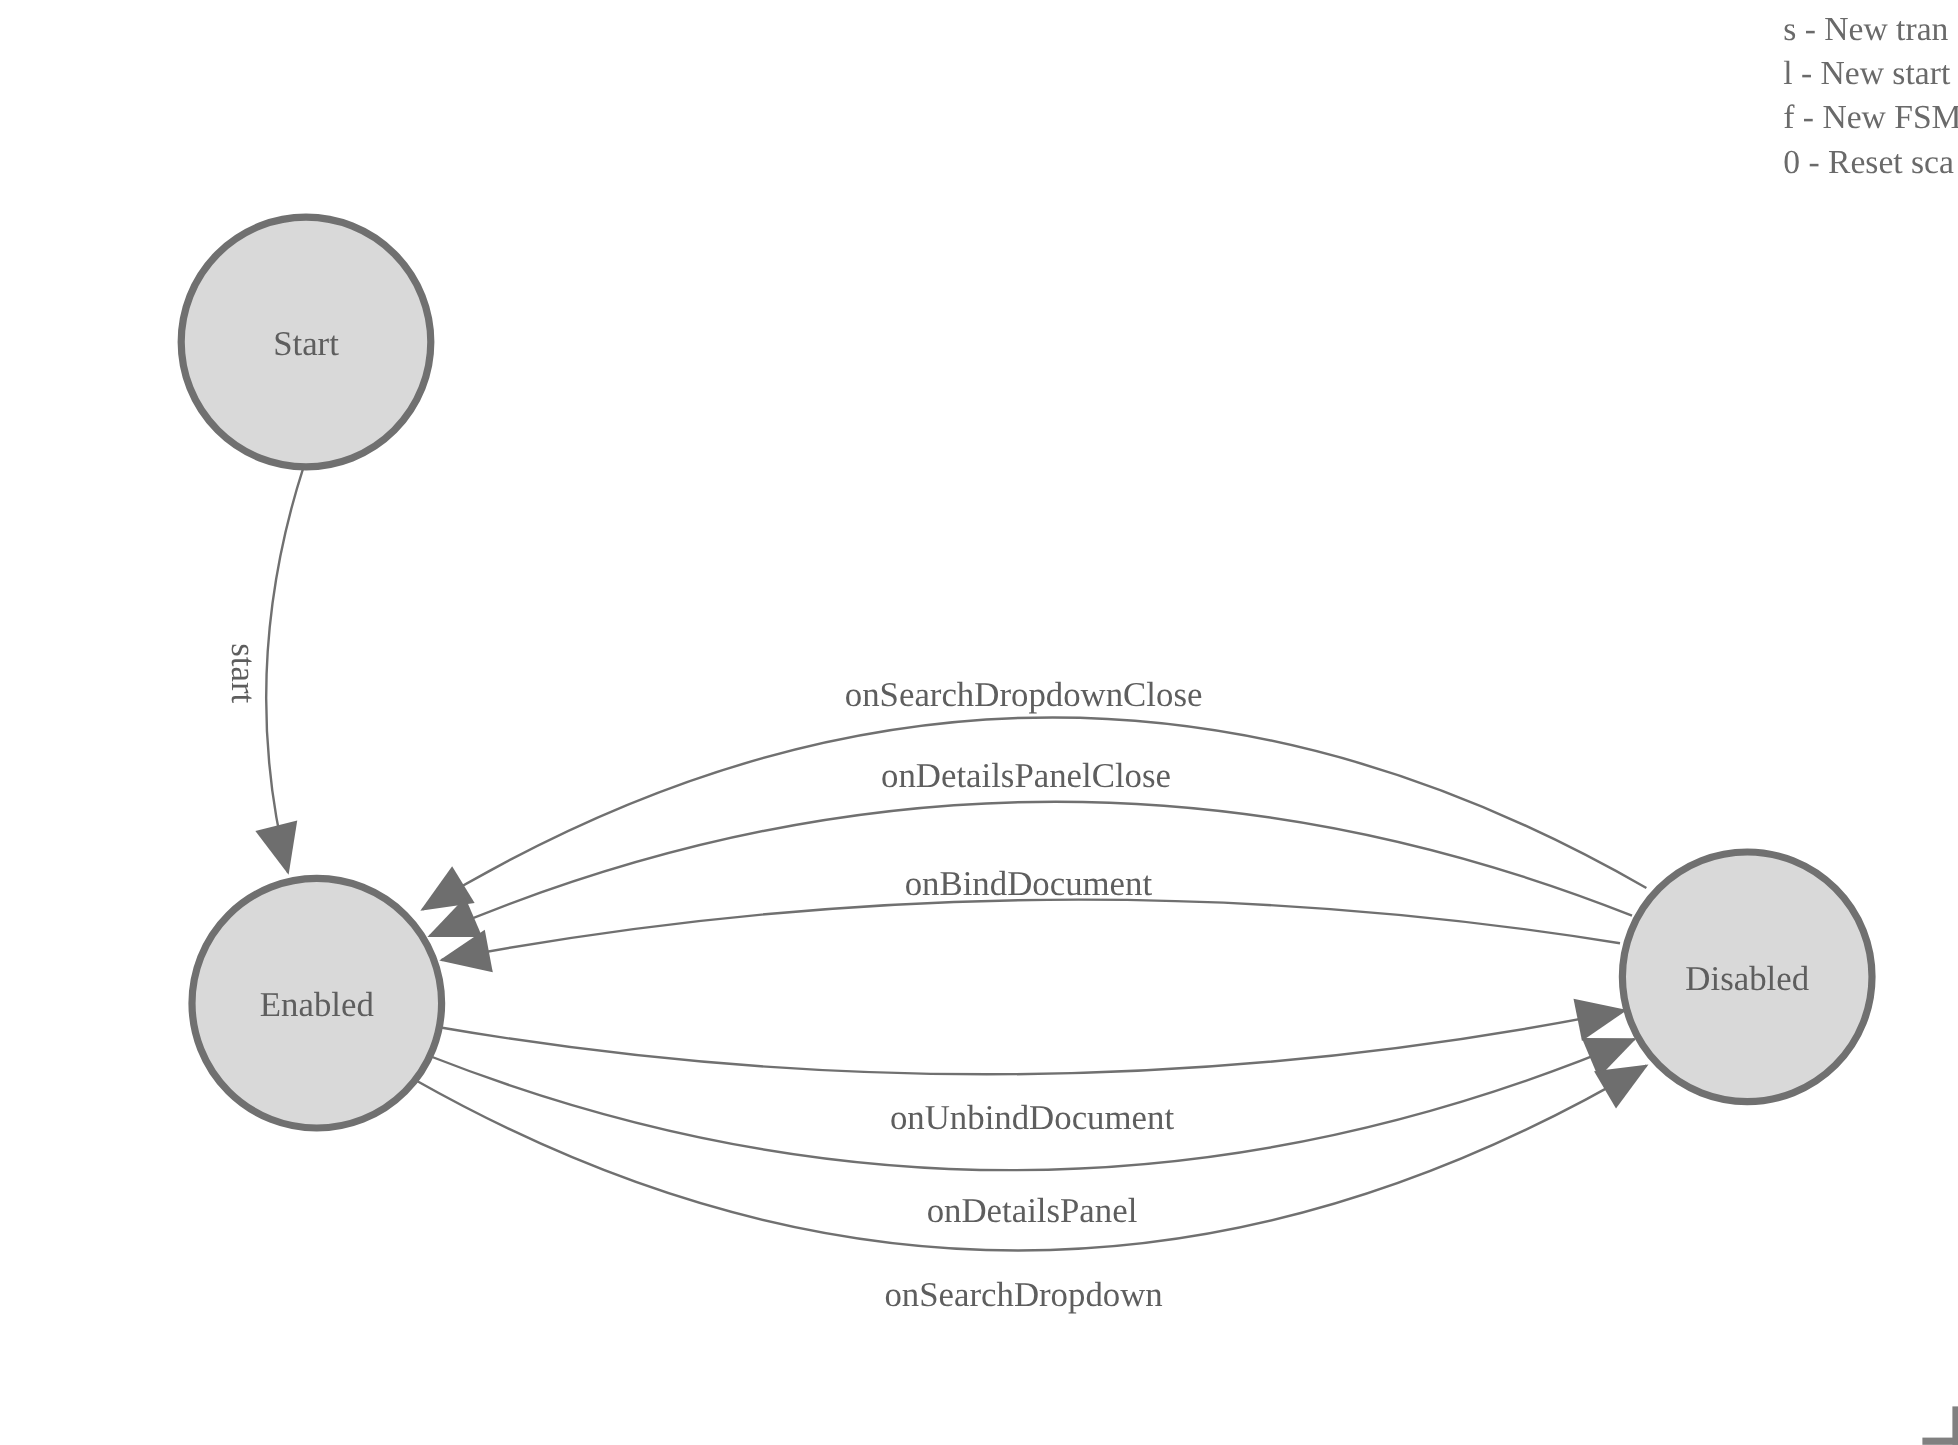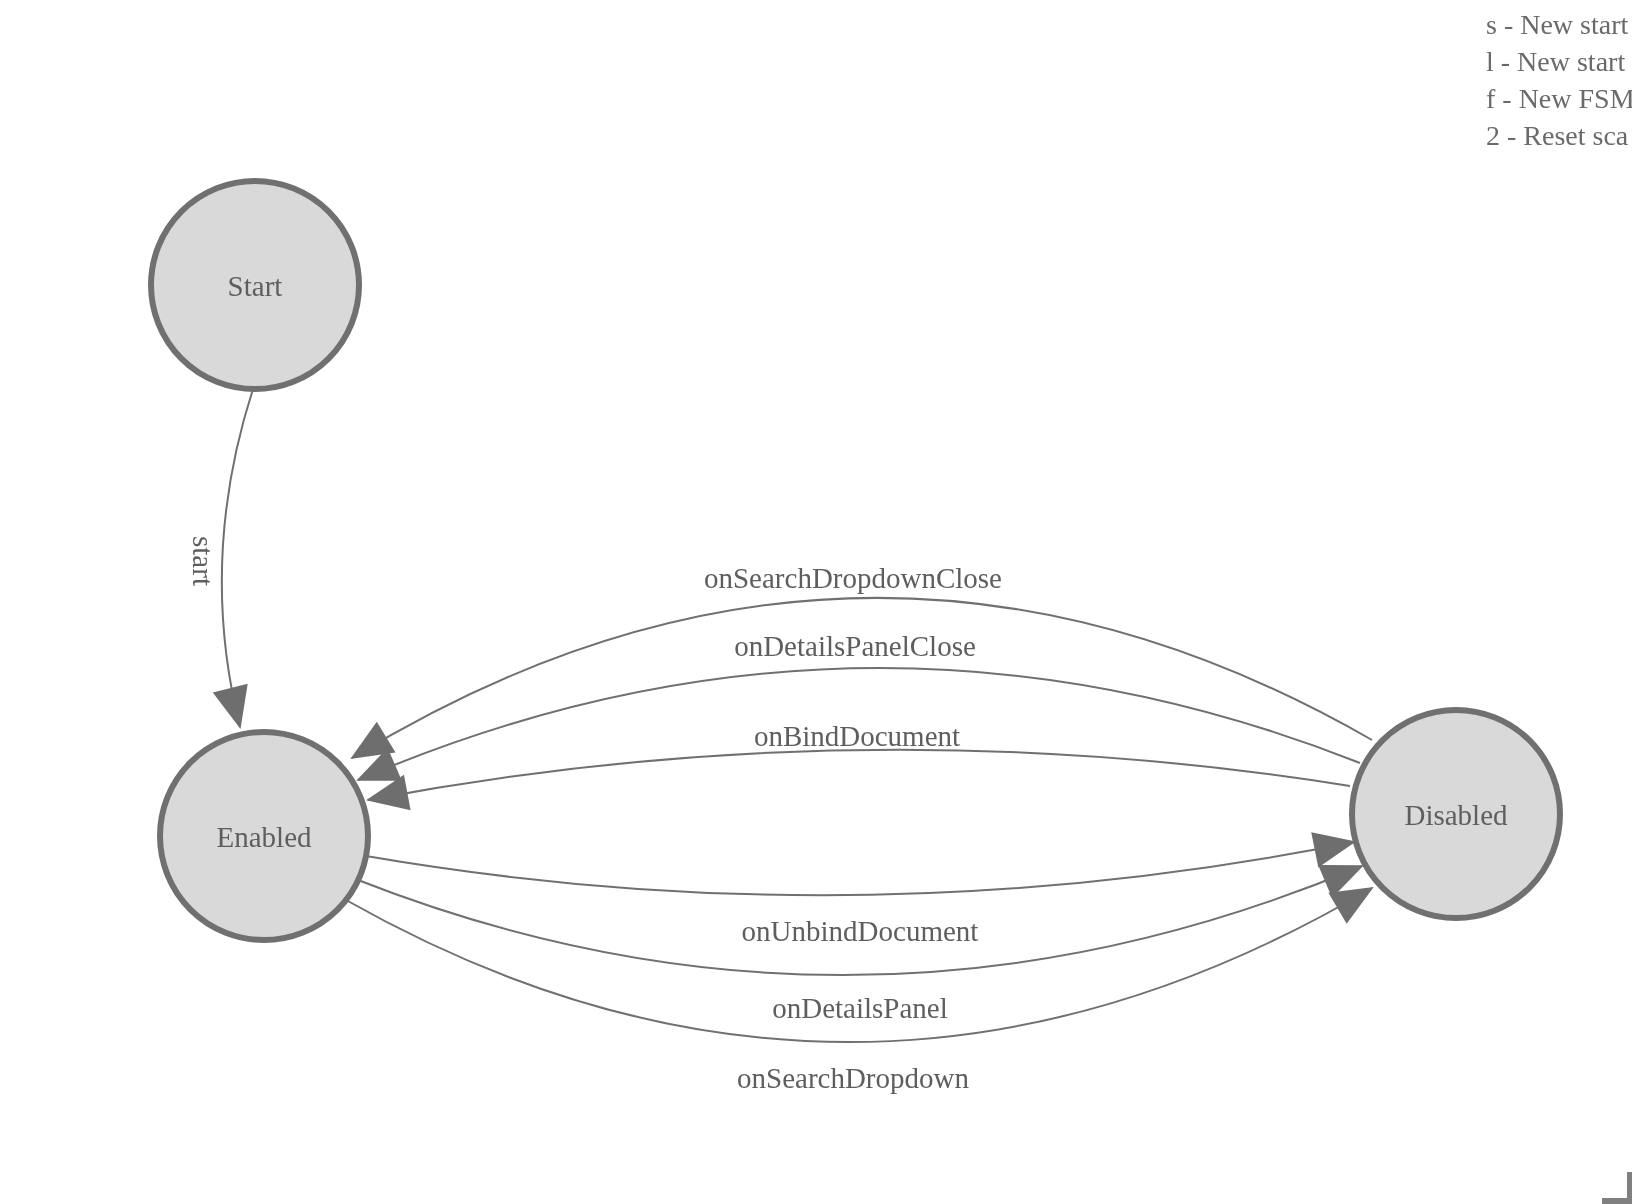--- a/index.html
+++ b/index.html
@@ -103,19 +103,19 @@
       <text class="node-label" x="264" y="847">Enabled</text>
     </g>
     <g>
       <circle class="node-circle" cx="1456" cy="814" r="104"></circle>
       <text class="node-label" x="1456" y="825">Disabled</text>
     </g>
   </svg>
 </div>
 
 <div class="help-panel">
-  <div>s - New start</div>
+  <div>s - New tran</div>
   <div>l - New start</div>
   <div>f - New FSM</div>
-  <div>2 - Reset sca</div>
+  <div>0 - Reset sca</div>
 </div>
 
 <div class="corner-mark"></div>
 
 </body></html>

